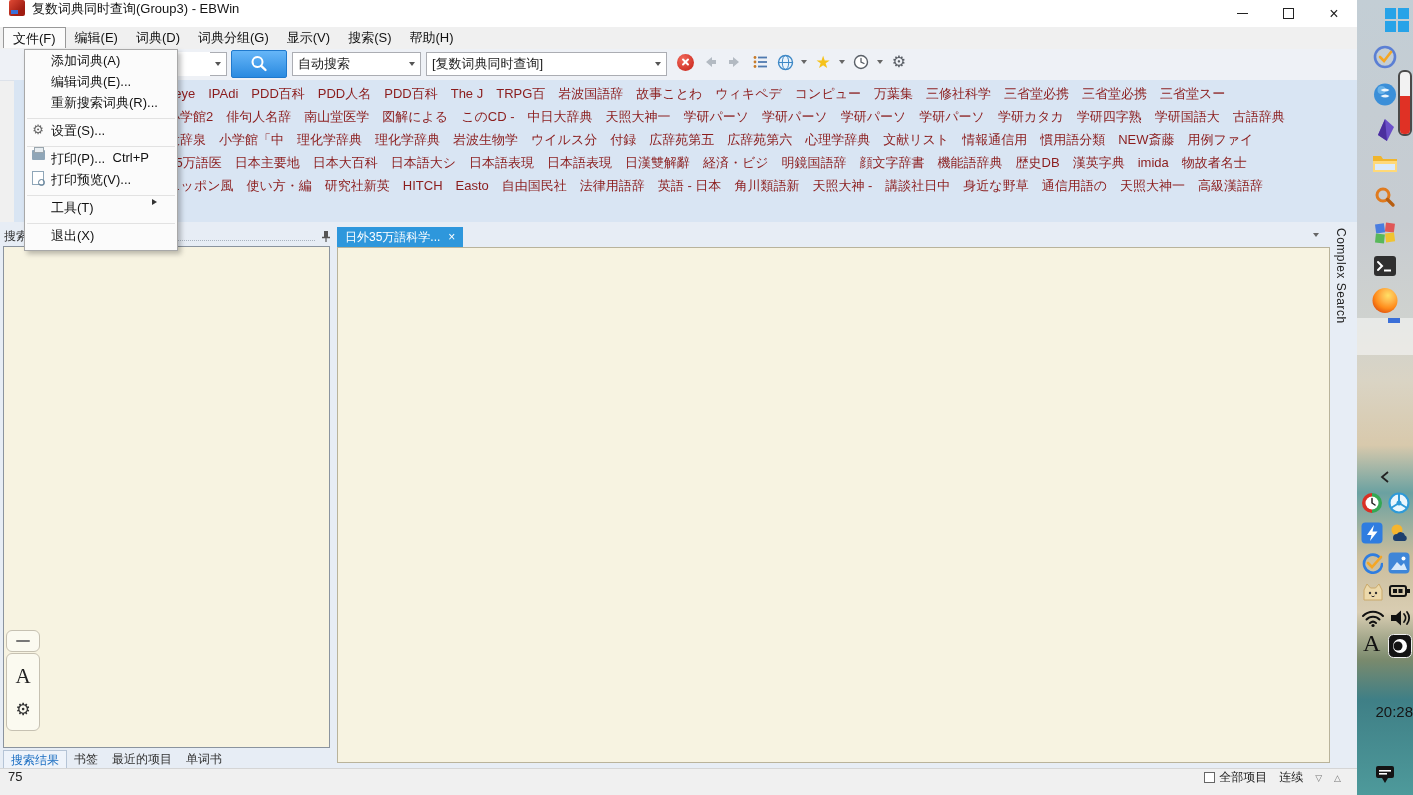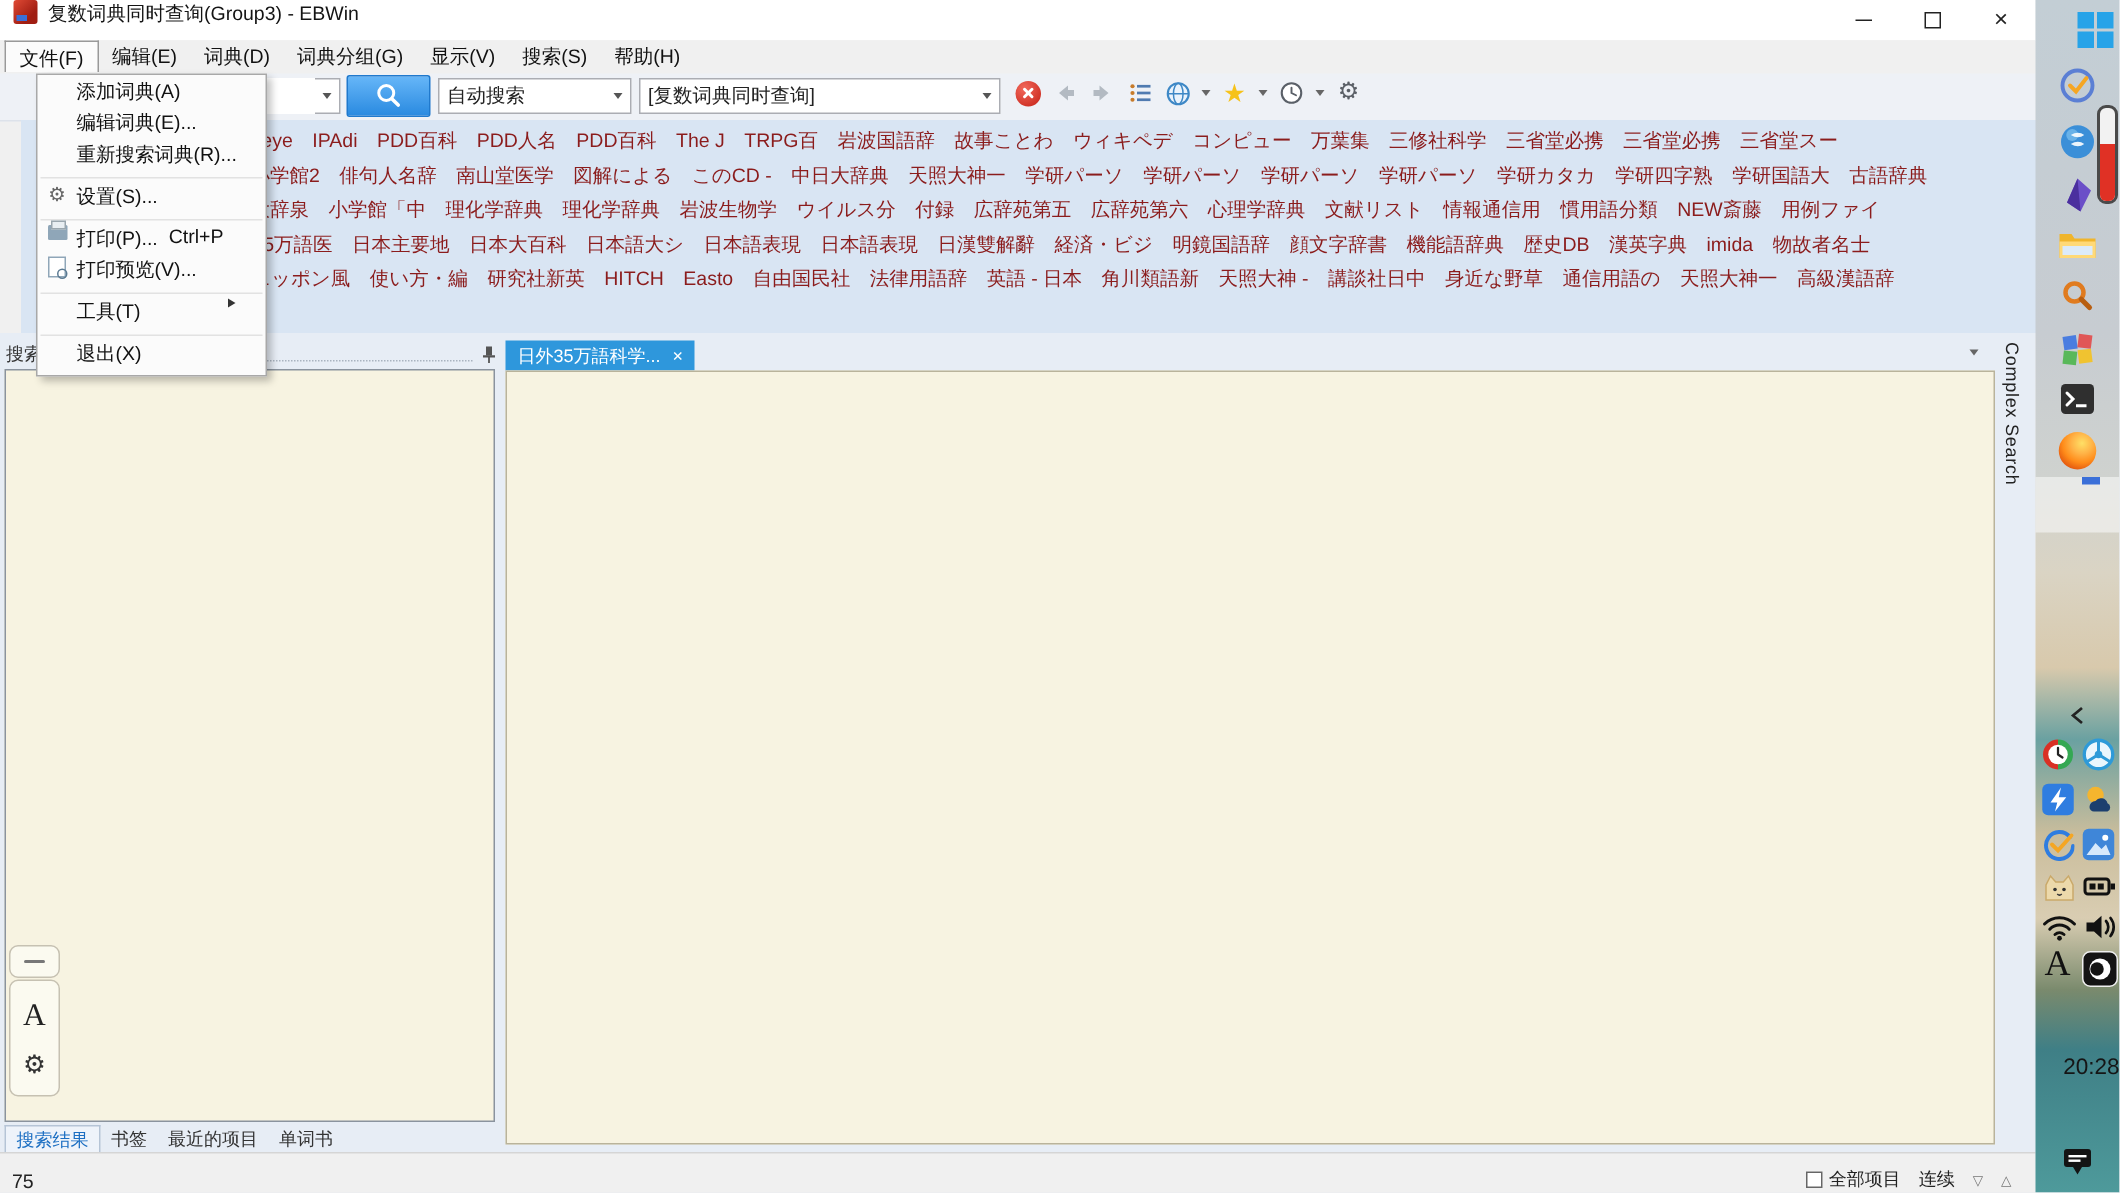--- a/index.html
+++ b/index.html
@@ -93,21 +93,21 @@
 
   .complex-tab{position:absolute;left:1331px;top:6px;width:17px;height:110px;writing-mode:vertical-rl;
                font-size:12px;color:#222;letter-spacing:.5px}
 
   .bottom-tabs{position:absolute;left:3px;top:528px;height:18px;display:flex;font-size:12px;align-items:stretch}
   .btab{padding:1px 7px 0 7px;color:#333}
   .btab.active{color:#1b6ec2;background:#eef3fa;border:1px solid #b5c4d6;border-bottom:none}
 
   
   .statusbar{position:absolute;left:0;bottom:0;width:1357px;height:27px;background:#f0f0f0;border-top:1px solid #d5d5d5;
-             display:flex;align-items:flex-end;font-size:13px;color:#222;box-sizing:border-box}
+             display:flex;align-items:flex-start;font-size:13px;color:#222;box-sizing:border-box}
   .sb-count{margin-left:8px}
   .sb-right{margin-left:auto;display:flex;align-items:center;gap:12px;margin-right:16px;font-size:12px}
   .sb-check{width:9px;height:9px;border:1px solid #666;background:#fff;display:inline-block}
   .tri{font-size:9px;color:#777}
   .sb-group{display:flex;align-items:center;gap:4px}
 
   
   .taskbar{position:absolute;right:0;top:0;width:56px;height:795px;
     background:linear-gradient(180deg,#c3ced5 0%,#c7ccd1 28%,#cfd2cf 40%,#dad4c4 48%,#d8c9ac 56%,#6aa1a1 62%,#cabd9c 70%,#d9cdb2 77%,#7a8a6d 83%,#3f7f86 88%,#4e9a9b 100%)}
   .tb{position:absolute;left:50%;transform:translateX(-50%)}

